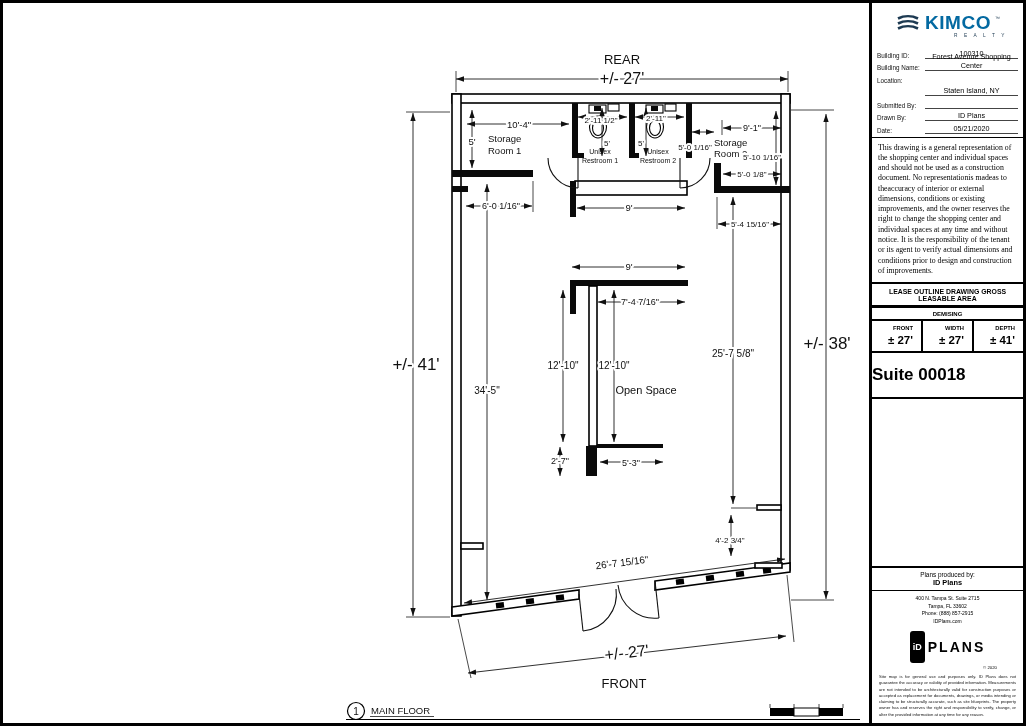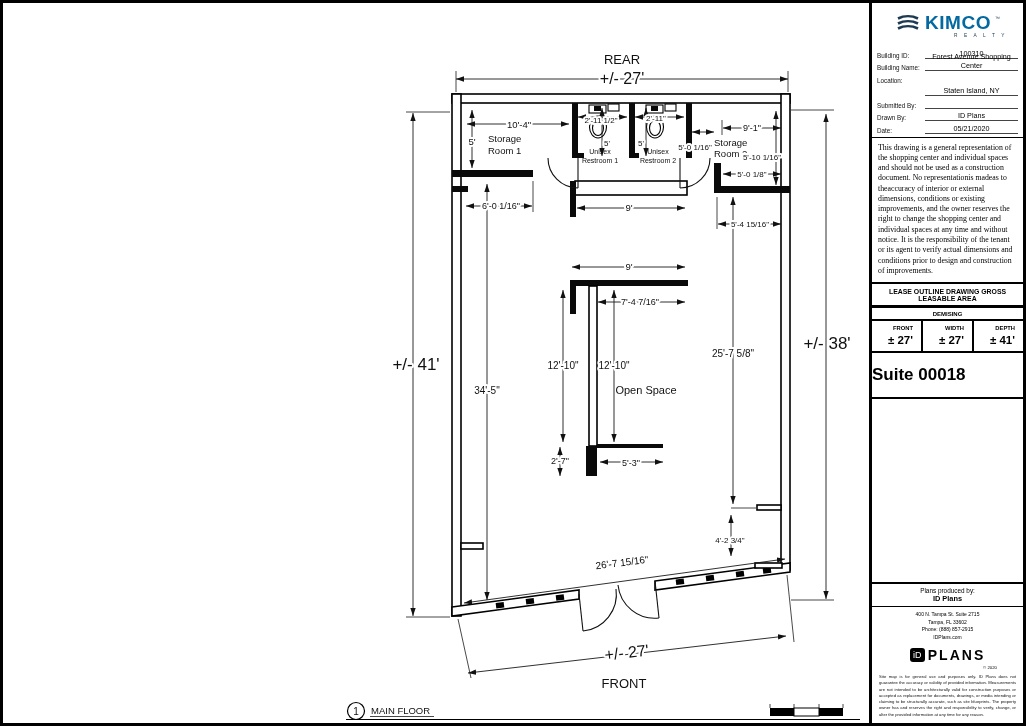--- a/index.html
+++ b/index.html
@@ -40,21 +40,21 @@
   .dem-cell:last-child{border-right:none;}
   .dem-h{font-size:5.8px;font-weight:bold;}
   .dem-v{font-size:11.5px;font-weight:bold;margin-top:3px;}
   .suite{font-size:17px;font-weight:bold;text-align:left;padding:12px 0;border-bottom:2.5px solid #000;}
   .spacer{flex:1;}
   .produced{border-top:2px solid #000;border-bottom:1.5px solid #000;text-align:center;padding:2.5px 0 3.5px;}
   .p1{font-size:6.4px;}
   .p2{font-size:7.4px;font-weight:bold;}
   .addr{font-size:5px;text-align:center;line-height:1.55;padding:3.5px 0 2px;}
   .idlogo{display:flex;align-items:center;justify-content:center;gap:3px;padding:3px 0 1px;}
-  .idbox{background:#000;color:#fff;font-weight:normal;font-size:9px;width:15px;height:14px;
+  .idbox{background:#000;color:#fff;font-weight:bold;font-size:9px;width:15px;height:32px;
          display:inline-flex;align-items:center;justify-content:center;border-radius:3px;}
   .idtext{font-weight:bold;font-size:14px;letter-spacing:2px;color:#000;}
   .copy{font-size:4.3px;text-align:right;padding:1px 26px 2px 0;}
   .fine{font-size:4.2px;line-height:1.5;text-align:justify;padding:2px 7px 5px;color:#111;}
 </style>
 </head>
 <body>
 
 <div class="sheet">
 

